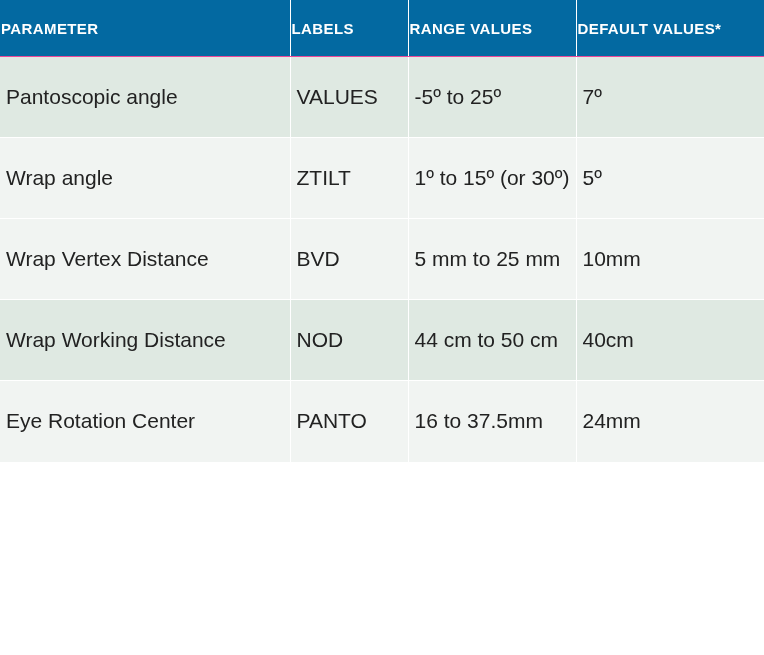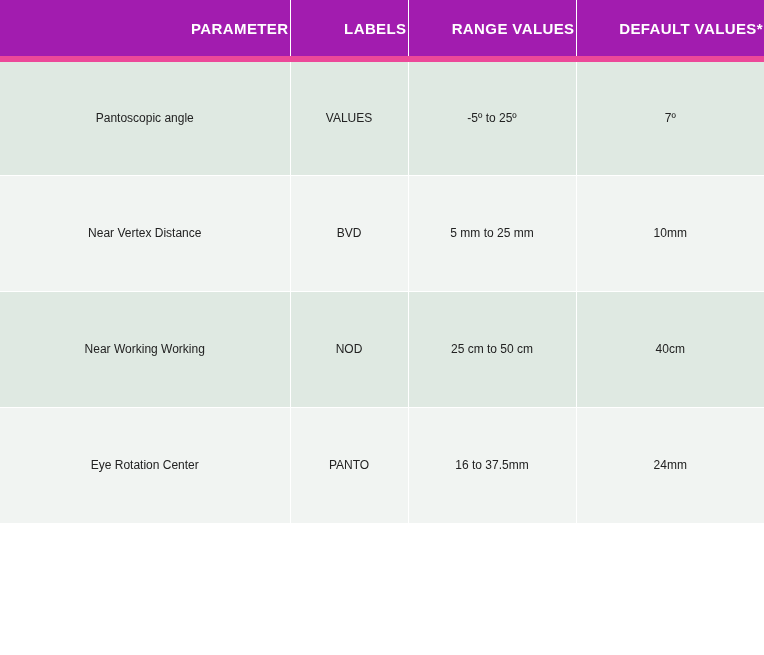--- a/index.html
+++ b/index.html
@@ -23,39 +23,39 @@
     width: 764px;
     border-collapse: collapse;
     table-layout: fixed;
   }
   table.params col.c0 { width: 290px; }
   table.params col.c1 { width: 118px; }
   table.params col.c2 { width: 168px; }
   table.params col.c3 { width: 188px; }
 
   thead th {
-    background: #a21caf;
+    background: #0369a1;
     color: #ffffff;
     font-size: 15px;
     font-weight: bold;
     letter-spacing: 0.4px;
     height: 54px;
-    text-align: right;
+    text-align: left;
     vertical-align: middle;
     border-right: 1px solid #ffffff;
-    border-bottom: 6px solid #ec4899;
+    border-bottom: 1px solid #ec4899;
     text-transform: uppercase;
   }
   thead th:last-child { border-right: none; }
 
   tbody td {
-    height: 116px;
-    text-align: center;
+    height: 81px;
+    text-align: left;
     vertical-align: middle;
-    font-size: 12px;
+    font-size: 21px;
     color: #222222;
     border-right: 1px solid #ffffff;
     border-bottom: 1px solid #ffffff;
     padding: 0 6px;
     box-sizing: border-box;
   }
   tbody td:last-child { border-right: none; }
 
   tbody tr.odd td { background: #dfe9e2; }
   tbody tr.even td { background: #f1f4f2; }
@@ -82,29 +82,35 @@
       </tr>
     </thead>
     <tbody>
       <tr class="odd">
         <td>Pantoscopic angle</td>
         <td>VALUES</td>
         <td>-5º to 25º</td>
         <td>7º</td>
       </tr>
       <tr class="even">
-        <td>Near Vertex Distance</td>
+        <td>Wrap angle</td>
+        <td>ZTILT</td>
+        <td>1º to 15º (or 30º)</td>
+        <td>5º</td>
+      </tr>
+      <tr class="even">
+        <td>Wrap Vertex Distance</td>
         <td>BVD</td>
         <td>5 mm to 25 mm</td>
         <td>10mm</td>
       </tr>
       <tr class="odd">
-        <td>Near Working Working</td>
+        <td>Wrap Working Distance</td>
         <td>NOD</td>
-        <td>25 cm to 50 cm</td>
+        <td>44 cm to 50 cm</td>
         <td>40cm</td>
       </tr>
       <tr class="even">
         <td>Eye Rotation Center</td>
         <td>PANTO</td>
         <td>16 to 37.5mm</td>
         <td>24mm</td>
       </tr>
     </tbody>
   </table>

